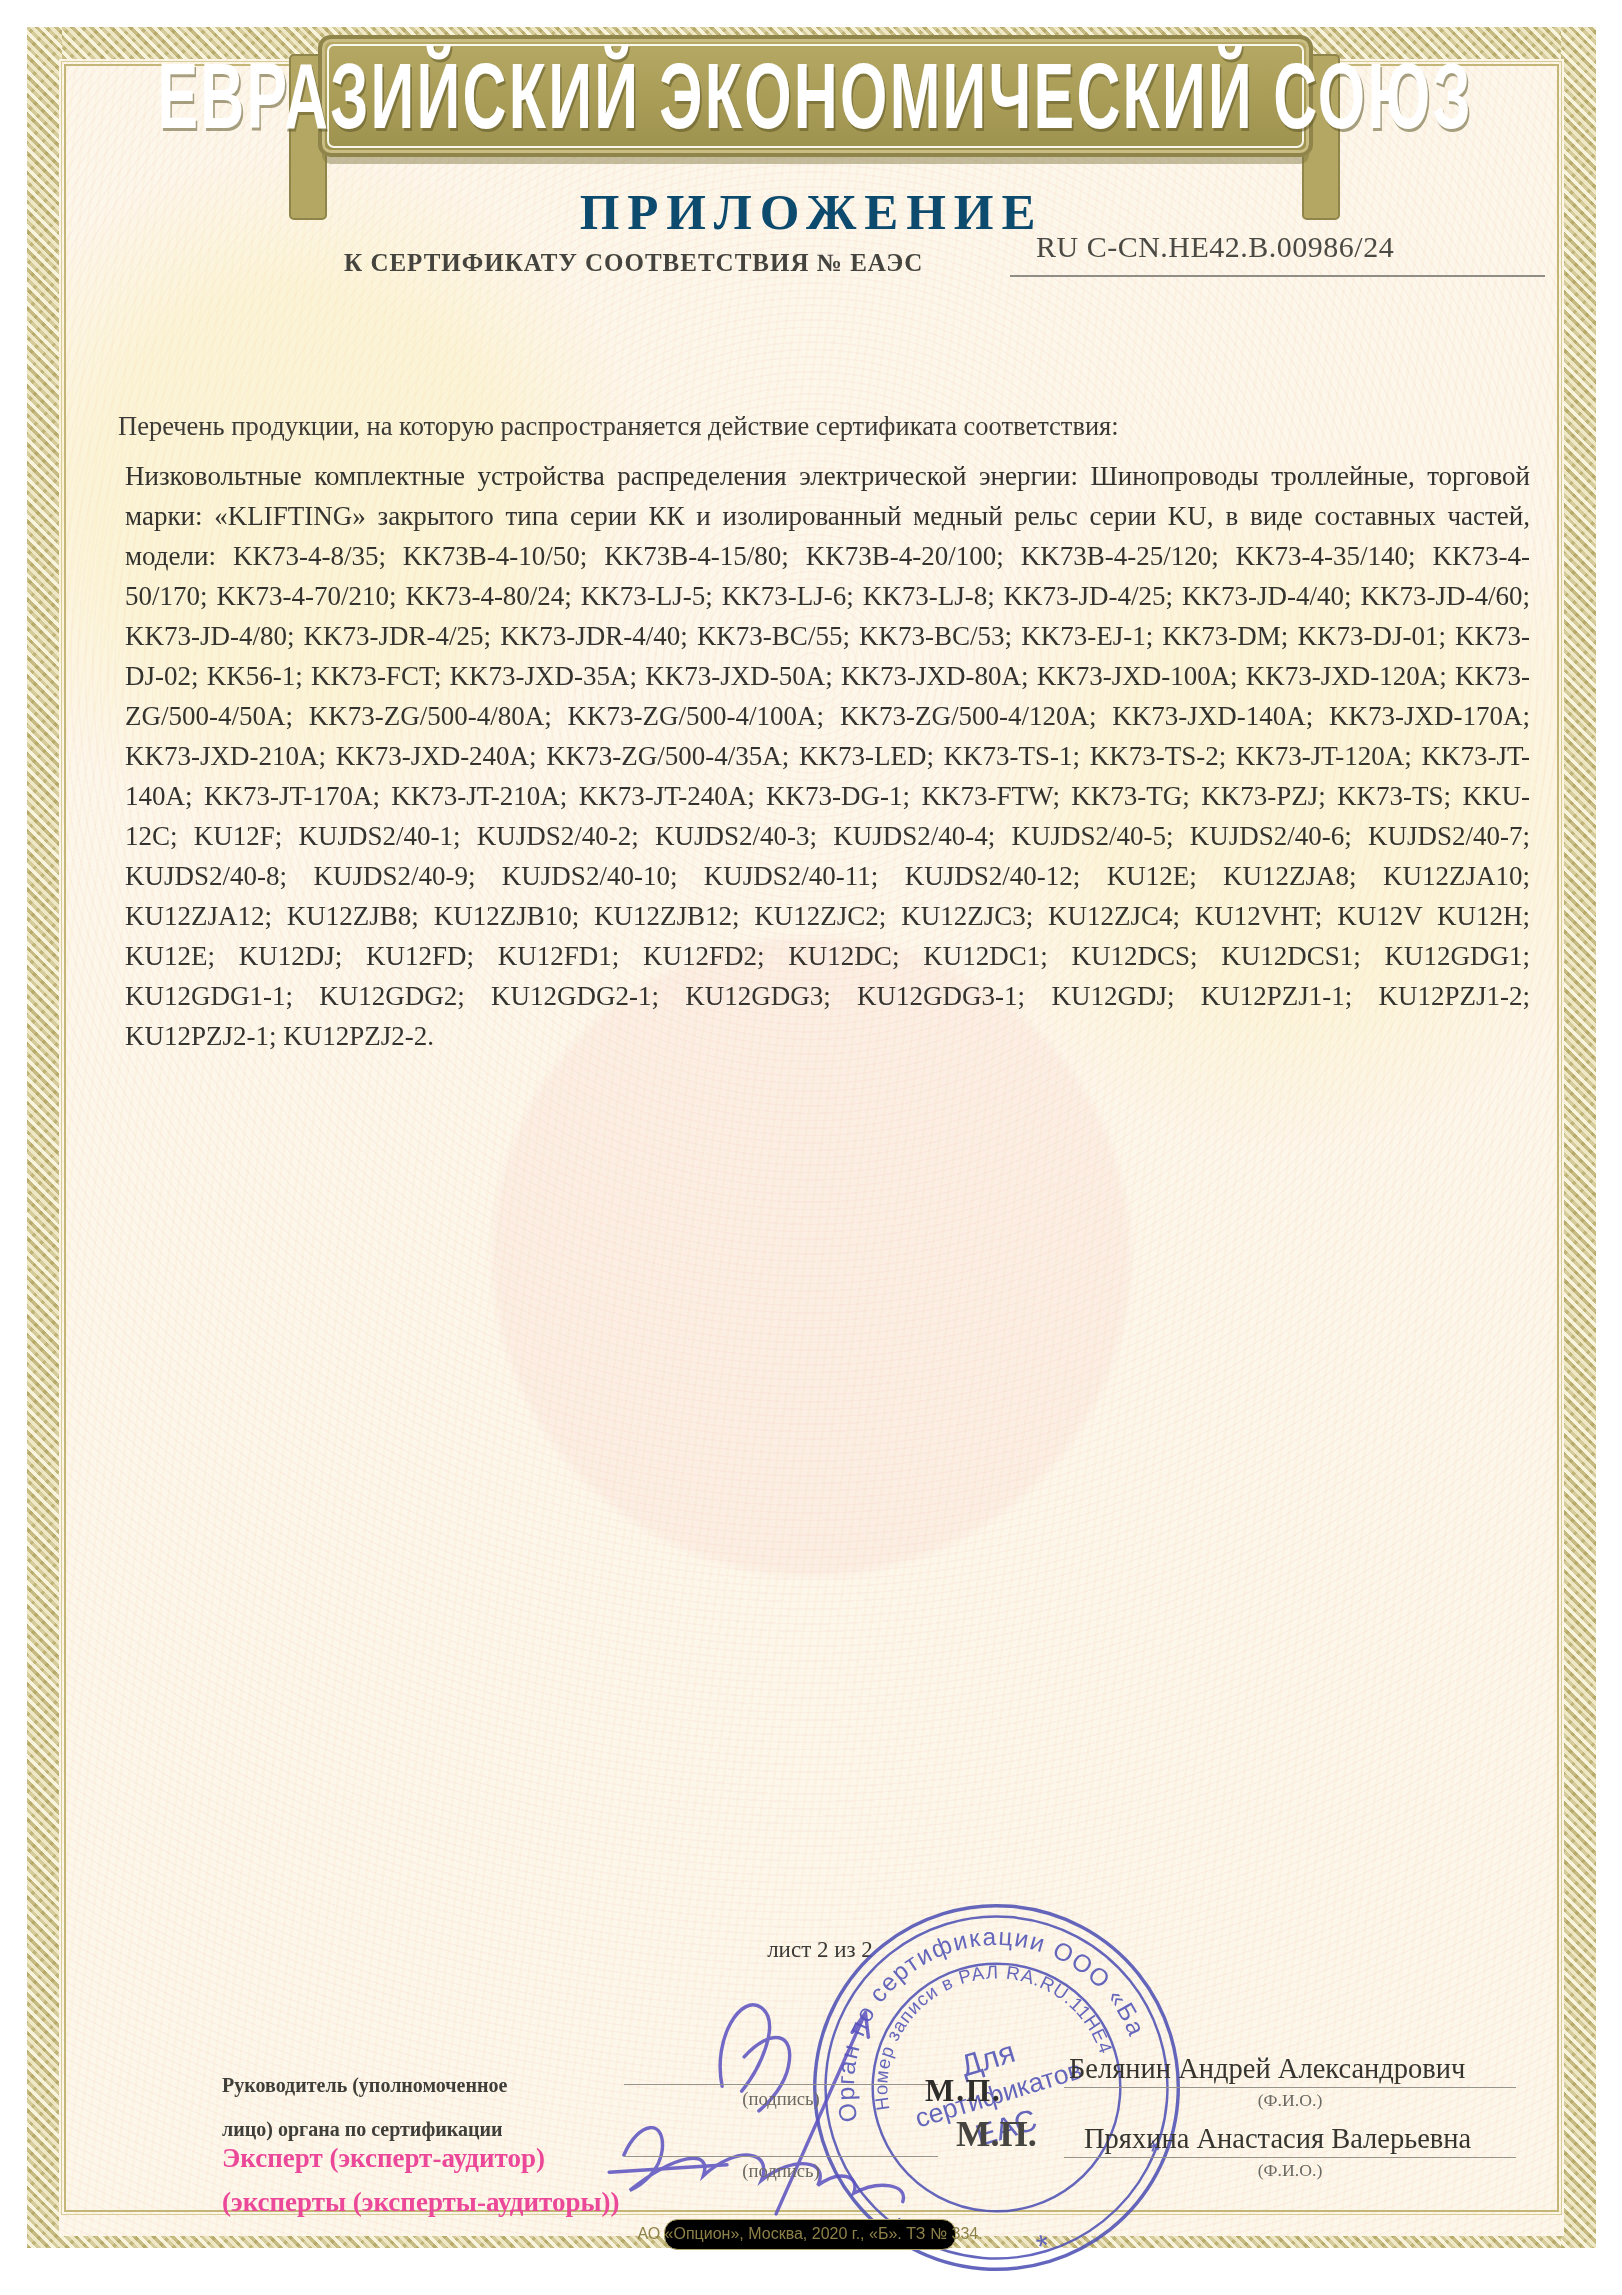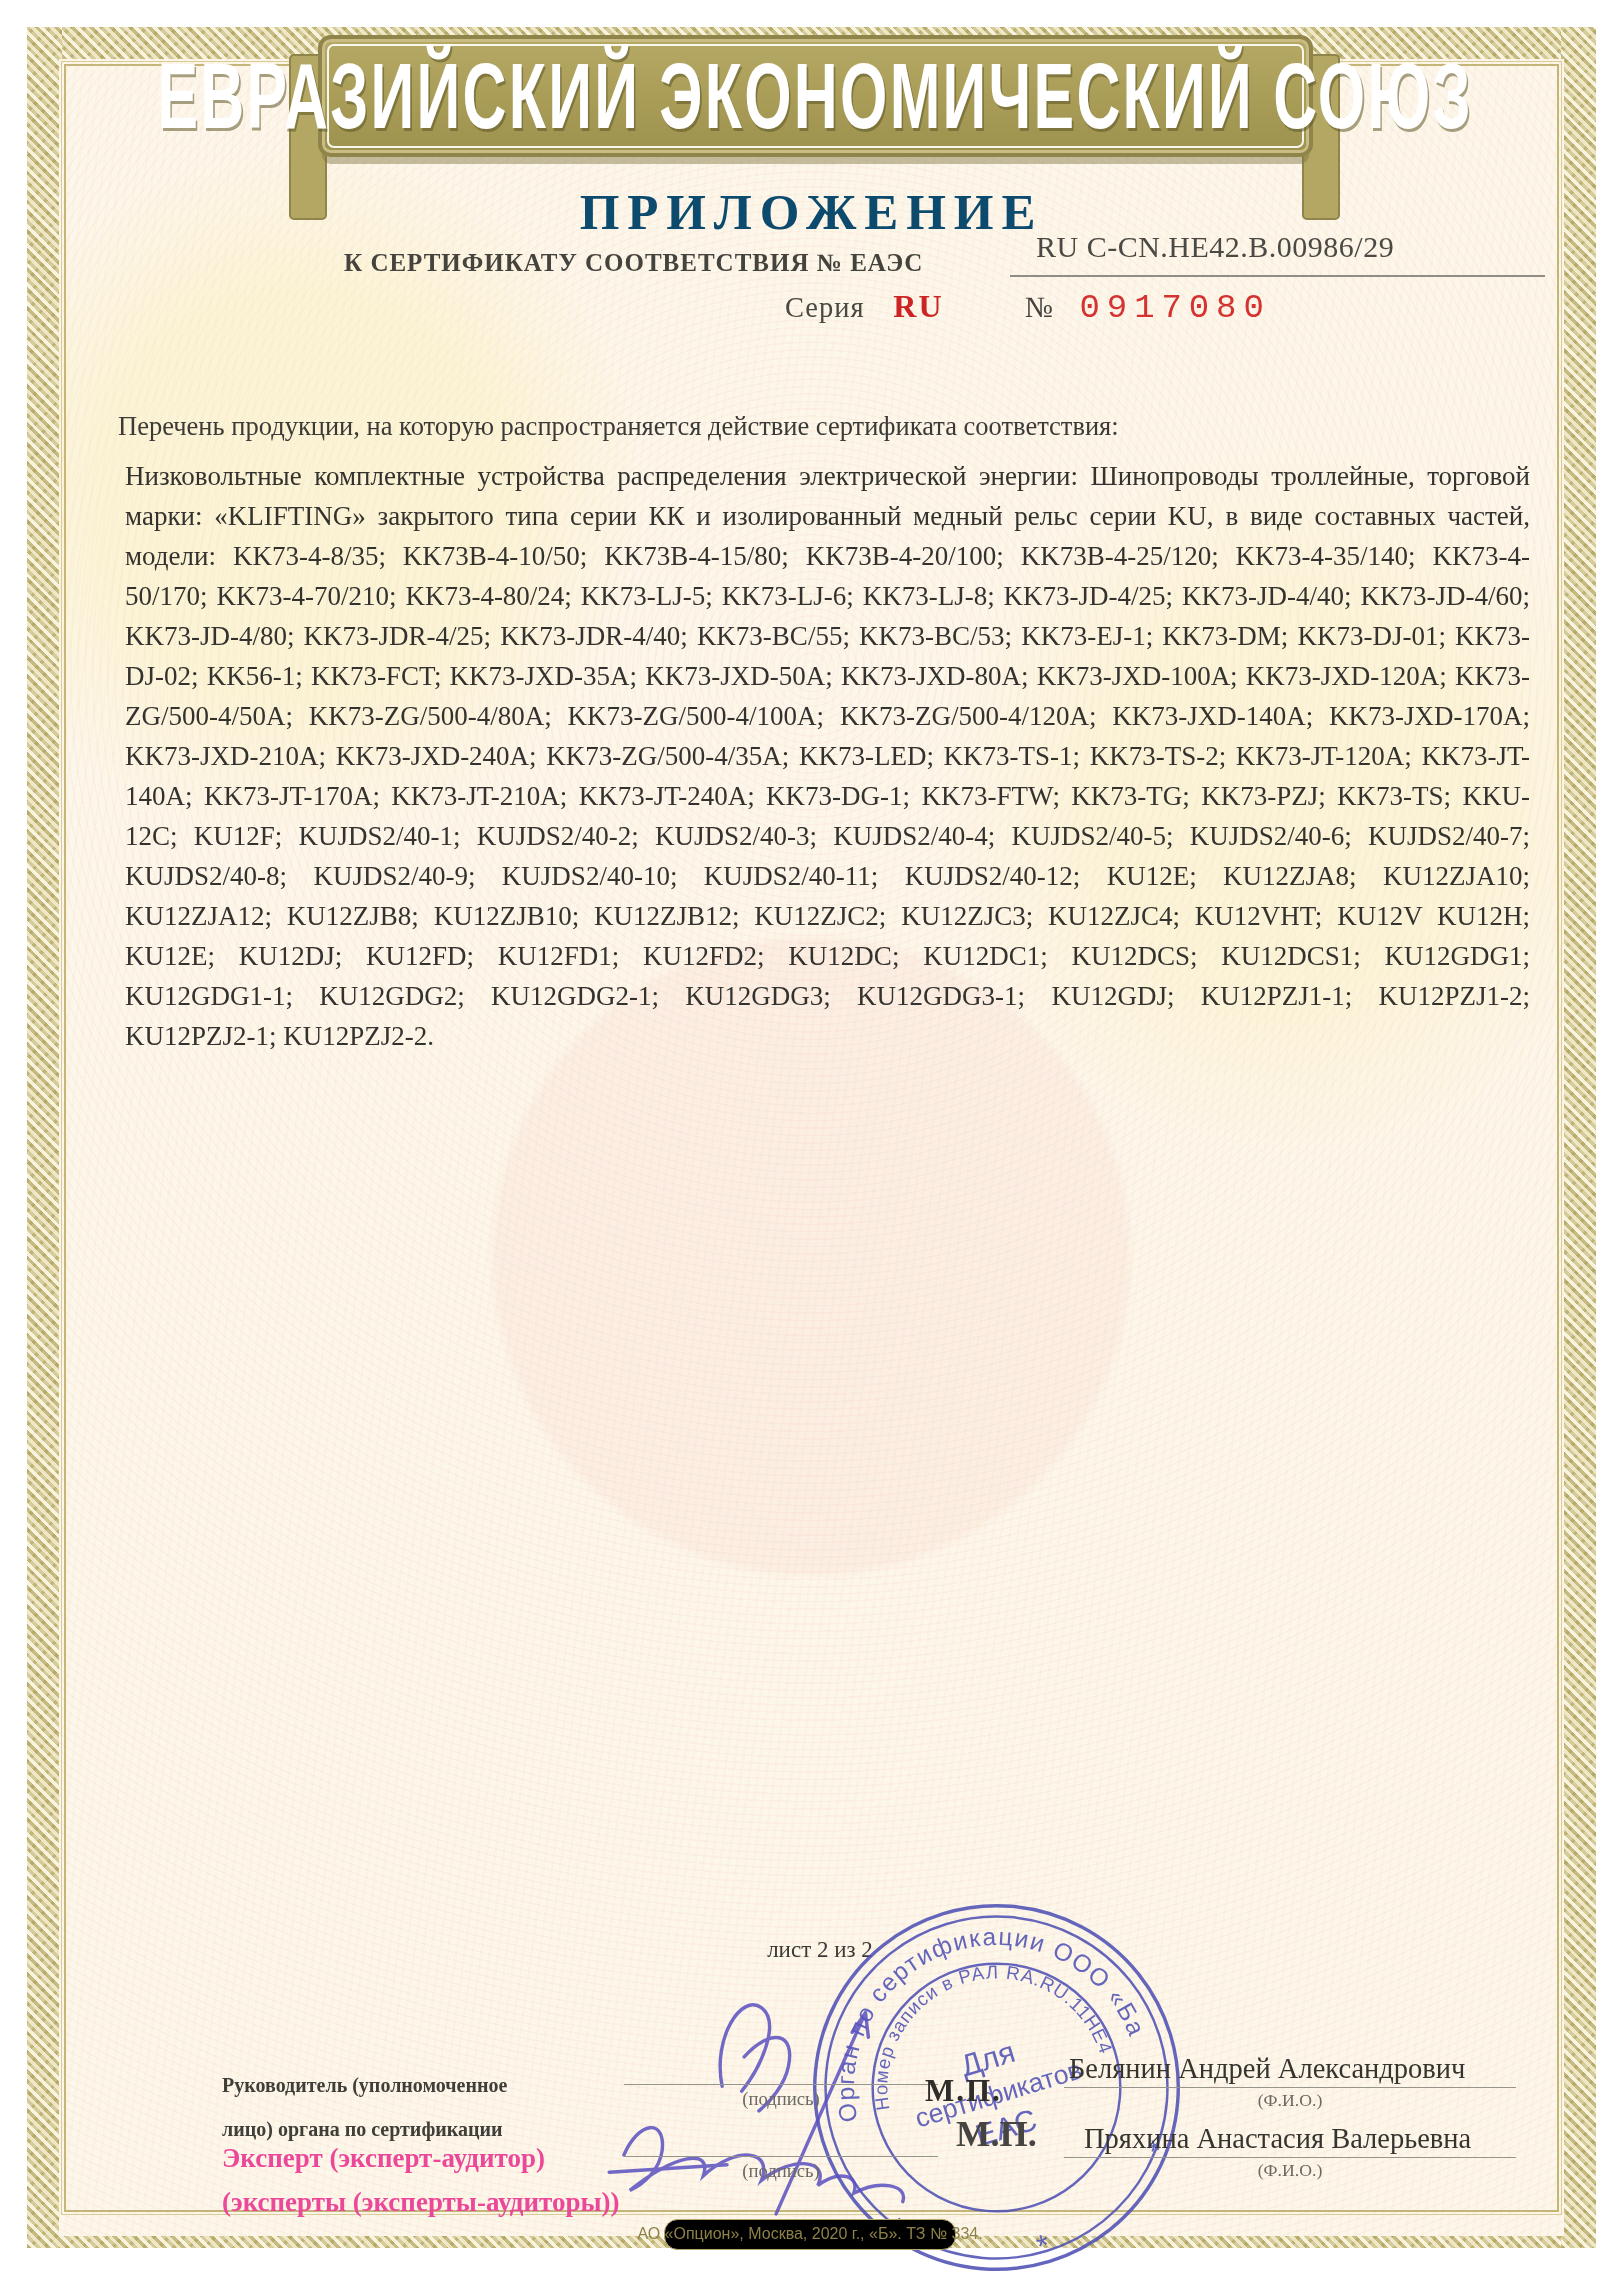--- a/index.html
+++ b/index.html
@@ -114,29 +114,23 @@
   <div class="frame-line"></div>
 
   <div class="banner-tab l"></div>
   <div class="banner-tab r"></div>
   <div class="banner">
     <div class="banner-text">ЕВРАЗИЙСКИЙ ЭКОНОМИЧЕСКИЙ СОЮЗ</div>
   </div>
 
   <div class="doc-title">ПРИЛОЖЕНИЕ</div>
   <div class="cert-line">К СЕРТИФИКАТУ СООТВЕТСТВИЯ № ЕАЭС</div>
-  <div class="cert-number">RU C-CN.HE42.B.00986/29</div>
+  <div class="cert-number">RU C-CN.HE42.B.00986/24</div>
   <div class="cert-underline"></div>
 
-  <div class="series-row">
-    <span class="series-label">Серия</span>
-    <span class="series-value">RU</span>
-    <span class="num-sign">№</span>
-    <span class="num-value">0917080</span>
-  </div>
 
   <div class="intro">Перечень продукции, на которую распространяется действие сертификата соответствия:</div>
   <div class="models">Низковольтные комплектные устройства распределения электрической энергии: Шинопроводы троллейные, торговой марки: «KLIFTING» закрытого типа серии КК и изолированный медный рельс серии KU, в виде составных частей, модели: KK73-4-8/35; KK73B-4-10/50; KK73B-4-15/80; KK73B-4-20/100; KK73B-4-25/120; KK73-4-35/140; KK73-4-50/170; KK73-4-70/210; KK73-4-80/24; KK73-LJ-5; KK73-LJ-6; KK73-LJ-8; KK73-JD-4/25; KK73-JD-4/40; KK73-JD-4/60; KK73-JD-4/80; KK73-JDR-4/25; KK73-JDR-4/40; KK73-BC/55; KK73-BC/53; KK73-EJ-1; KK73-DM; KK73-DJ-01; KK73-DJ-02; KK56-1; KK73-FCT; KK73-JXD-35A; KK73-JXD-50A; KK73-JXD-80A; KK73-JXD-100A; KK73-JXD-120A; KK73-ZG/500-4/50A; KK73-ZG/500-4/80A; KK73-ZG/500-4/100A; KK73-ZG/500-4/120A; KK73-JXD-140A; KK73-JXD-170A; KK73-JXD-210A; KK73-JXD-240A; KK73-ZG/500-4/35A; KK73-LED; KK73-TS-1; KK73-TS-2; KK73-JT-120A; KK73-JT-140A; KK73-JT-170A; KK73-JT-210A; KK73-JT-240A; KK73-DG-1; KK73-FTW; KK73-TG; KK73-PZJ; KK73-TS; KKU-12C; KU12F; KUJDS2/40-1; KUJDS2/40-2; KUJDS2/40-3; KUJDS2/40-4; KUJDS2/40-5; KUJDS2/40-6; KUJDS2/40-7; KUJDS2/40-8; KUJDS2/40-9; KUJDS2/40-10; KUJDS2/40-11; KUJDS2/40-12; KU12E; KU12ZJA8; KU12ZJA10; KU12ZJA12; KU12ZJB8; KU12ZJB10; KU12ZJB12; KU12ZJC2; KU12ZJC3; KU12ZJC4; KU12VHT; KU12V KU12H; KU12E; KU12DJ; KU12FD; KU12FD1; KU12FD2; KU12DC; KU12DC1; KU12DCS; KU12DCS1; KU12GDG1; KU12GDG1-1; KU12GDG2; KU12GDG2-1; KU12GDG3; KU12GDG3-1; KU12GDJ; KU12PZJ1-1; KU12PZJ1-2; KU12PZJ2-1; KU12PZJ2-2.</div>
 
   <div class="sheet">лист 2 из 2</div>
 
   <svg class="stamp-svg" viewBox="0 0 800 800">
     <defs>
       <path id="arcOuter" d="M 110,400 A 290,290 0 0 1 690,400"></path>
       <path id="arcInner" d="M 178,400 A 222,222 0 0 1 622,400"></path>

